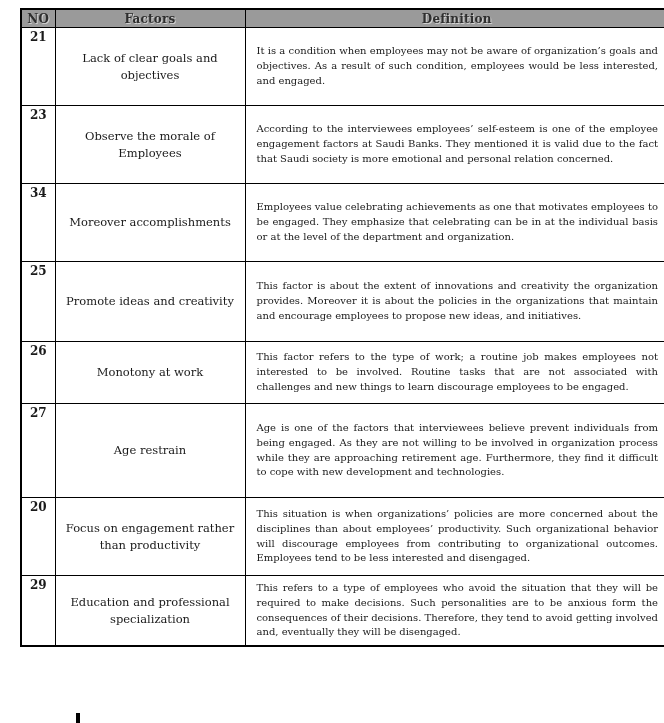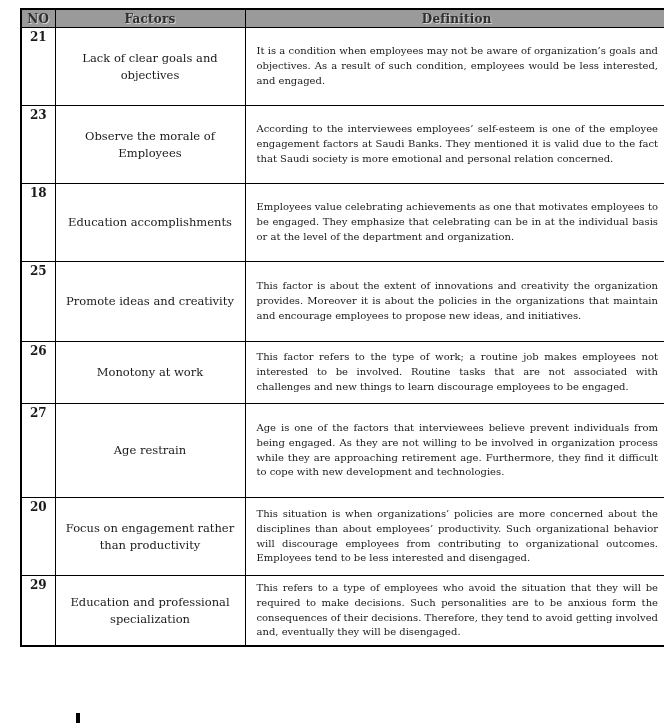--- a/index.html
+++ b/index.html
@@ -100,22 +100,22 @@
     <td class="no-cell">21</td>
     <td class="factor-cell">Lack of clear goals and objectives</td>
     <td class="definition-cell">It is a condition when employees may not be aware of organization’s goals and objectives. As a result of such condition, employees would be less interested, and engaged.</td>
   </tr>
         <tr style="height: 78px; margin-top: 42px;">
     <td class="no-cell">23</td>
     <td class="factor-cell">Observe the morale of Employees</td>
     <td class="definition-cell">According to the interviewees employees’ self-esteem is one of the employee engagement factors at Saudi Banks. They mentioned it is valid due to the fact that Saudi society is more emotional and personal relation concerned.</td>
   </tr>
         <tr style="height: 78px;">
-    <td class="no-cell">18</td>
-    <td class="factor-cell">Education accomplishments</td>
+    <td class="no-cell">34</td>
+    <td class="factor-cell">Moreover accomplishments</td>
     <td class="definition-cell">Employees value celebrating achievements as one that motivates employees to be engaged. They emphasize that celebrating can be in at the individual basis or at the level of the department and organization.</td>
   </tr>
         <tr style="height: 80px; margin-top: 23px;">
     <td class="no-cell">25</td>
     <td class="factor-cell">Promote ideas and creativity</td>
     <td class="definition-cell">This factor is about the extent of innovations and creativity the organization provides. Moreover it is about the policies in the organizations that maintain and encourage employees to propose new ideas, and initiatives.</td>
   </tr>
         <tr style="height: 62px;">
     <td class="no-cell">26</td>
     <td class="factor-cell">Monotony at work</td>

